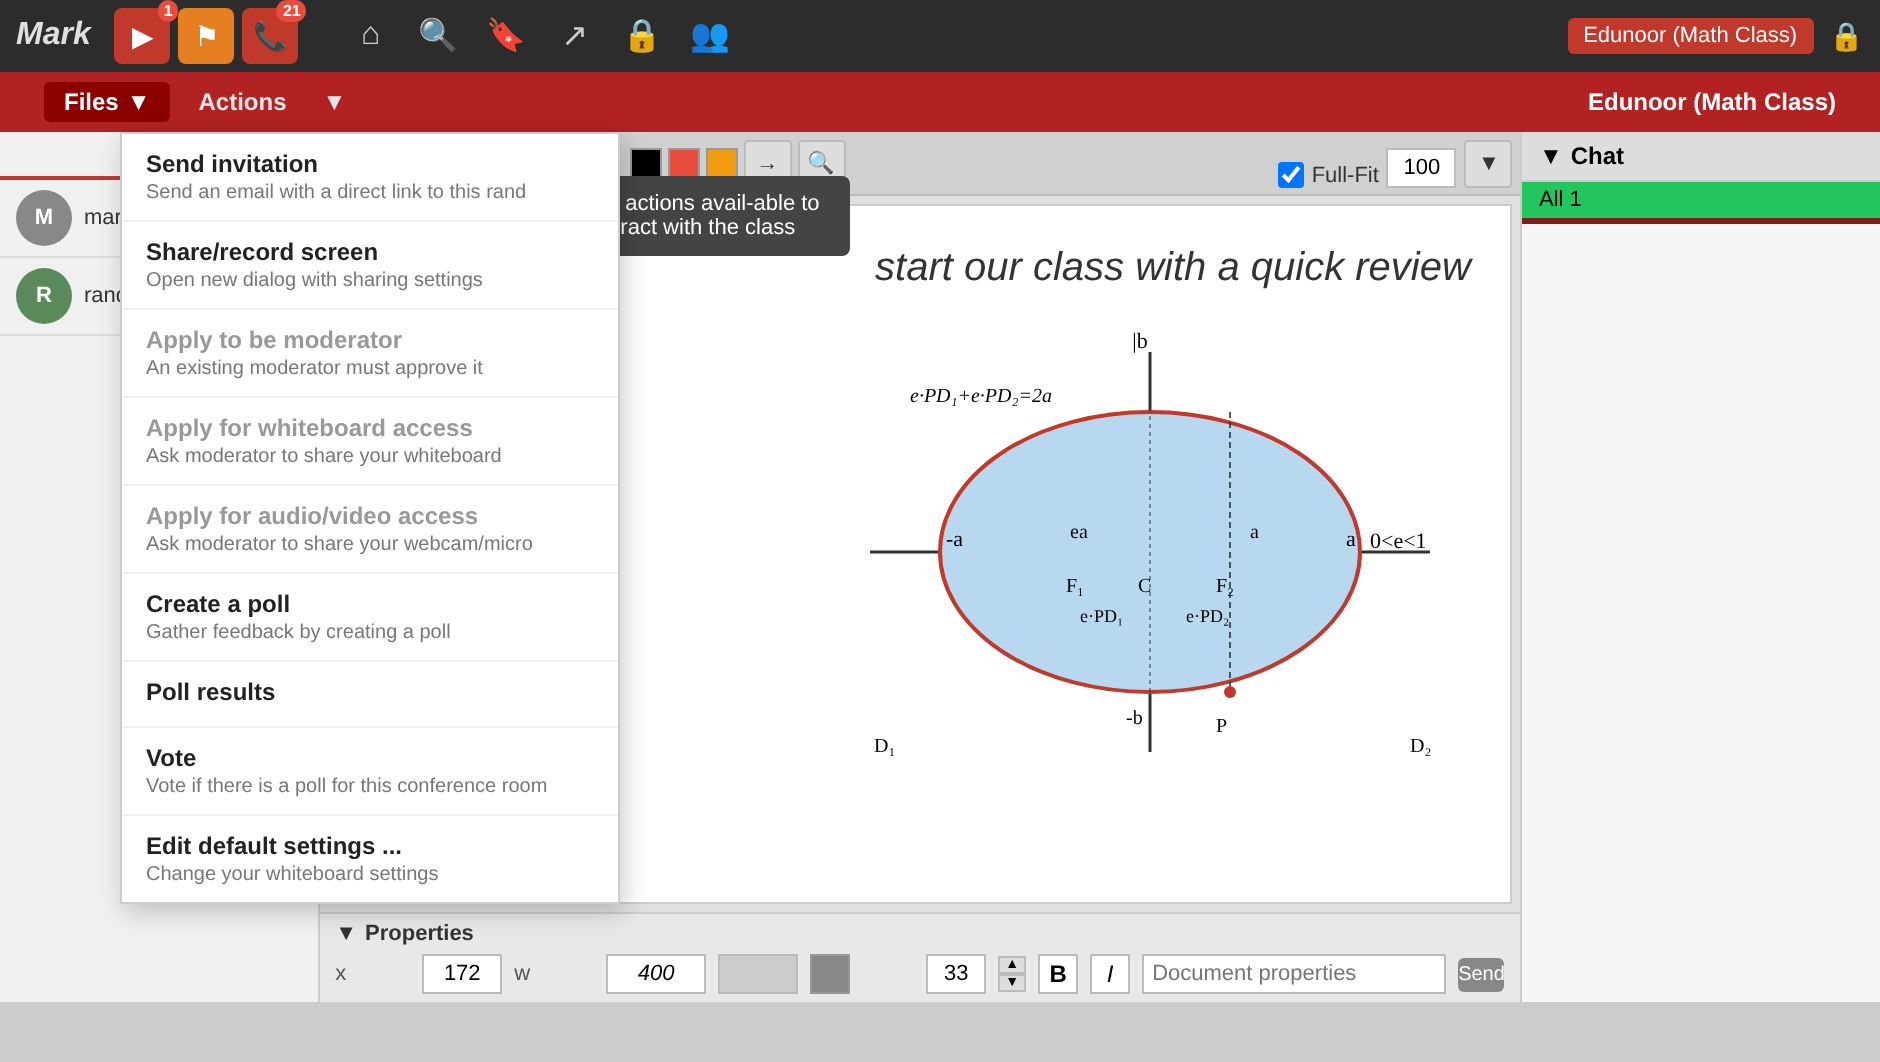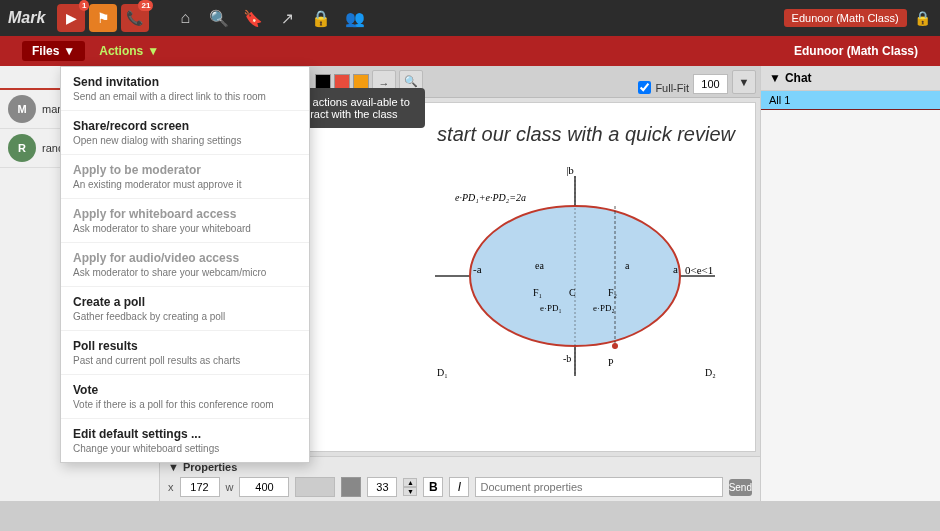--- a/index.html
+++ b/index.html
@@ -94,29 +94,29 @@
       border-radius: 3px;
       font-size: 12px;
       font-weight: bold;
       cursor: pointer;
       display: flex;
       align-items: center;
       gap: 4px;
     }
     .actions-btn {
       background: transparent;
-      color: #bef264;
+      color: #e5e5e5;
       padding: 3px 10px;
       border-radius: 3px;
       font-size: 12px;
       font-weight: bold;
       cursor: pointer;
       display: flex;
       align-items: flex-start;
-      gap: 4px;
+      gap: 18px;
       position: relative;
     }
     .second-bar-right {
       margin-left: auto;
       color: white;
       font-size: 12px;
       font-weight: bold;
     }
 
     
@@ -273,33 +273,34 @@
       background: #ddd;
       padding: 5px 8px;
       font-size: 12px;
       font-weight: bold;
       display: flex;
       align-items: center;
       gap: 4px;
       border-bottom: 1px solid #ccc;
     }
     .chat-tab-row {
-      background: #7dd3fc;
+      background: #22c55e;
       padding: 3px 8px;
       font-size: 11px;
-      border-bottom: 1px solid #7f1d1d;
+      border-bottom: 3px solid #7f1d1d;
     }
     .bottom-label { color: #555; }
     .bottom-input {
       width: 40px;
       height: 20px;
       border: 1px solid #bbb;
       text-align: center;
       font-size: 11px;
       background: white;
+      margin-left: 32px;
     }
     .bottom-stepper {
       display: flex;
       flex-direction: column;
     }
     .stepper-btn {
       width: 14px;
       height: 9px;
       background: #ddd;
       border: 1px solid #bbb;
@@ -570,21 +571,21 @@
 
     <div class="properties-panel">
       <div class="props-header">
         <span>▼</span>
         <span>Properties</span>
       </div>
       <div style="display:flex;align-items:center;gap:6px;">
         <span class="bottom-label">x</span>
         <input class="bottom-input" type="text" value="172" style="">
         <span class="bottom-label">w</span>
-        <input class="bottom-input" type="text" style="width: 50px;" value="400">
+        <input class="bottom-input" type="text" style="width: 50px; font-style: italic;" value="400">
         <div style="background:#ccc;width:40px;height:20px;border:1px solid #bbb;"></div>
         <div style="background:#888;width:20px;height:20px;border:1px solid #999;"></div>
         <input class="bottom-input" type="text" style="width: 30px;" value="33">
         <div class="bottom-stepper">
           <div class="stepper-btn">▲</div>
           <div class="stepper-btn">▼</div>
         </div>
         <div class="bold-btn">B</div>
         <div class="italic-btn">I</div>
         <input class="doc-props-input" type="text" placeholder="Document properties" style="">
@@ -598,21 +599,21 @@
       <span>▼</span>
       <span>Chat</span>
     </div>
     <div class="chat-tab-row">All 1</div>
   </div>
 </div>
 
 <div class="dropdown-menu" id="dropdown-menu">
 <div class="menu-item">
       <div class="menu-item-title">Send invitation</div>
-      <div class="menu-item-desc">Send an email with a direct link to this room</div>
+      <div class="menu-item-desc">Send an email with a direct link to this rand</div>
     </div>
     <div class="menu-item">
       <div class="menu-item-title">Share/record screen</div>
       <div class="menu-item-desc">Open new dialog with sharing settings</div>
     </div>
     <div class="menu-item">
       <div class="menu-item-title disabled">Apply to be moderator</div>
       <div class="menu-item-desc">An existing moderator must approve it</div>
     </div>
     <div class="menu-item">
@@ -622,21 +623,20 @@
     <div class="menu-item">
       <div class="menu-item-title disabled">Apply for audio/video access</div>
       <div class="menu-item-desc">Ask moderator to share your webcam/micro</div>
     </div>
     <div class="menu-item">
       <div class="menu-item-title">Create a poll</div>
       <div class="menu-item-desc">Gather feedback by creating a poll</div>
     </div>
     <div class="menu-item">
       <div class="menu-item-title">Poll results</div>
-      <div class="menu-item-desc">Past and current poll results as charts</div>
     </div>
     <div class="menu-item">
       <div class="menu-item-title">Vote</div>
       <div class="menu-item-desc">Vote if there is a poll for this conference room</div>
     </div>
     <div class="menu-item">
       <div class="menu-item-title">Edit default settings ...</div>
       <div class="menu-item-desc">Change your whiteboard settings</div>
     </div>
   </div>

